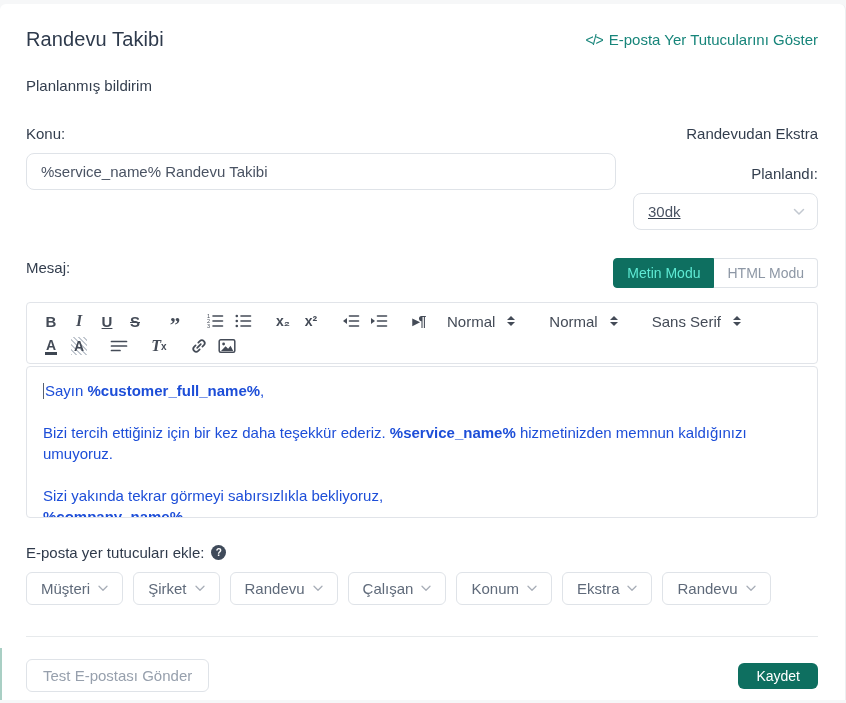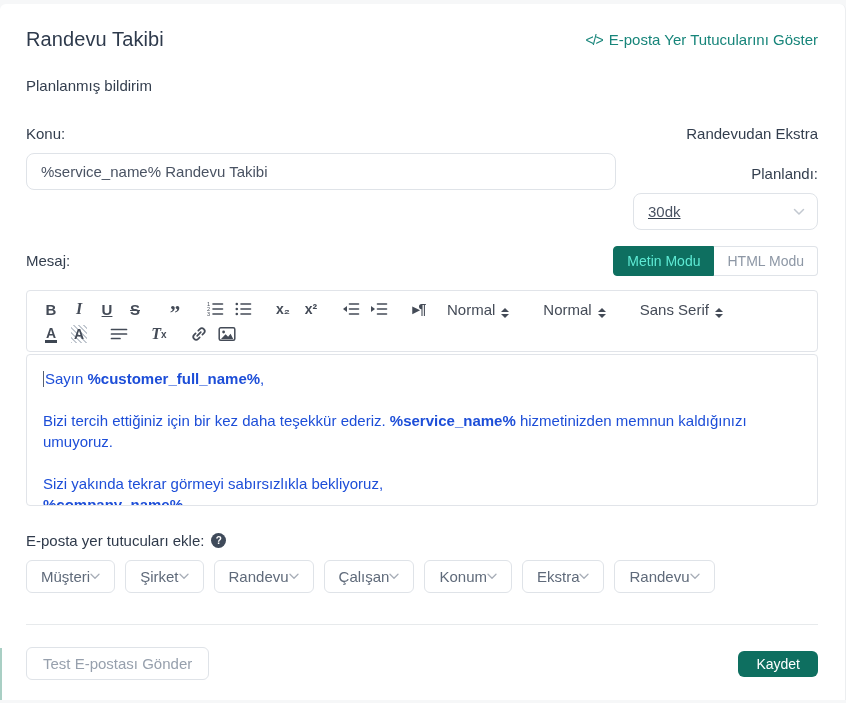--- a/index.html
+++ b/index.html
@@ -49,21 +49,21 @@
   .lbl-planned { margin-bottom: 9px; }
   .select {
     width: 185px; height: 37px;
     border: 1px solid #dfe3e8; border-radius: 8px;
     display: flex; align-items: center; justify-content: space-between;
     padding: 0 12px 0 14px; cursor: pointer; background: #fff; text-decoration: underline;
   }
   .select .sel-value { font-size: 15px; color: #4a5363; }
 
   
-  .msg-row { margin-top: 16px; display: flex; align-items: center; justify-content: space-between; }
+  .msg-row { margin-top: 28px; display: flex; justify-content: space-between; }
   .mode-group { display: flex; }
   .mode-btn {
     height: 30px; padding: 0 13px; font-size: 14px;
     display: flex; align-items: center; cursor: pointer;
     border: 1px solid #dfe3e8; background: #fff; color: #8d97a5;
     font-family: "Liberation Sans", sans-serif;
   }
   .mode-btn.active {
     background: #0e6f60; border-color: #0e6f60; color: #5eead4;
     border-radius: 4px 0 0 4px;
@@ -86,21 +86,21 @@
   }
   .g-bold { font-weight: 700; }
   .g-italic { font-family: "Liberation Serif", serif; font-style: italic; font-size: 16px; font-weight: 600; }
   .g-under { text-decoration: underline; font-weight: 600; }
   .g-strike { text-decoration: line-through; font-weight: 600; }
   .g-quote { font-family: "Liberation Serif", serif; font-weight: 700; font-size: 21px; line-height: 10px; padding-top: 8px; }
   .g-script { font-size: 14px; font-weight: 600; }
   .g-dir { font-size: 14px; font-weight: 600; letter-spacing: -1px; }
   .icon-svg { display: block; }
   .picker {
-    display: inline-flex; align-items: flex-end; gap: 6px;
+    display: inline-flex; align-items: center; gap: 12px;
     color: #444b57; font-size: 15px; cursor: pointer; margin-right: 34px;
   }
   .updown { display: inline-flex; flex-direction: column; gap: 2px; }
   .updown i { display: block; width: 0; height: 0; border-left: 4px solid transparent; border-right: 4px solid transparent; }
   .updown .up { border-bottom: 4px solid #444b57; }
   .updown .dn { border-top: 4px solid #444b57; }
   .g-colorA { font-weight: 700; font-size: 14px; border-bottom: 3px solid #3e4652; line-height: 14px; padding: 0 1px; }
   .g-bgA {
     font-weight: 700; font-size: 14px; line-height: 16px; padding: 1px 3px;
     background: repeating-linear-gradient(45deg, #c3c9d1 0 1px, transparent 1px 3.5px);
@@ -123,21 +123,21 @@
   .ph-label-row { margin-top: 26px; display: flex; align-items: center; gap: 7px; }
   .ph-label { font-size: 15px; font-weight: 500; color: #2f3a4b; }
   .help-badge {
     width: 15px; height: 15px; border-radius: 50%;
     background: #3f4a5a; color: #fff; font-size: 10px; font-weight: 700;
     display: inline-flex; align-items: center; justify-content: center; cursor: pointer;
   }
   .ph-buttons { margin-top: 11px; display: flex; gap: 10px; }
   .ph-btn {
     height: 33px; padding: 0 14px; border: 1px solid #dfe3e8; border-radius: 6px;
-    background: #fff; display: inline-flex; align-items: center; 
+    background: #fff; display: inline-flex; align-items: center; gap: 8px;
     font-size: 15px; color: #5f6a7a; cursor: pointer;
     font-family: "Liberation Sans", sans-serif;
   }
 
   .divider { margin-top: 31px; border-top: 1px solid #e7eaec; }
 
   
   .footer { margin-top: 22px; display: flex; align-items: center; justify-content: space-between; }
   .btn-test {
     height: 33px; padding: 0 16px; border: 1px solid #dfe3e8; border-radius: 6px;

